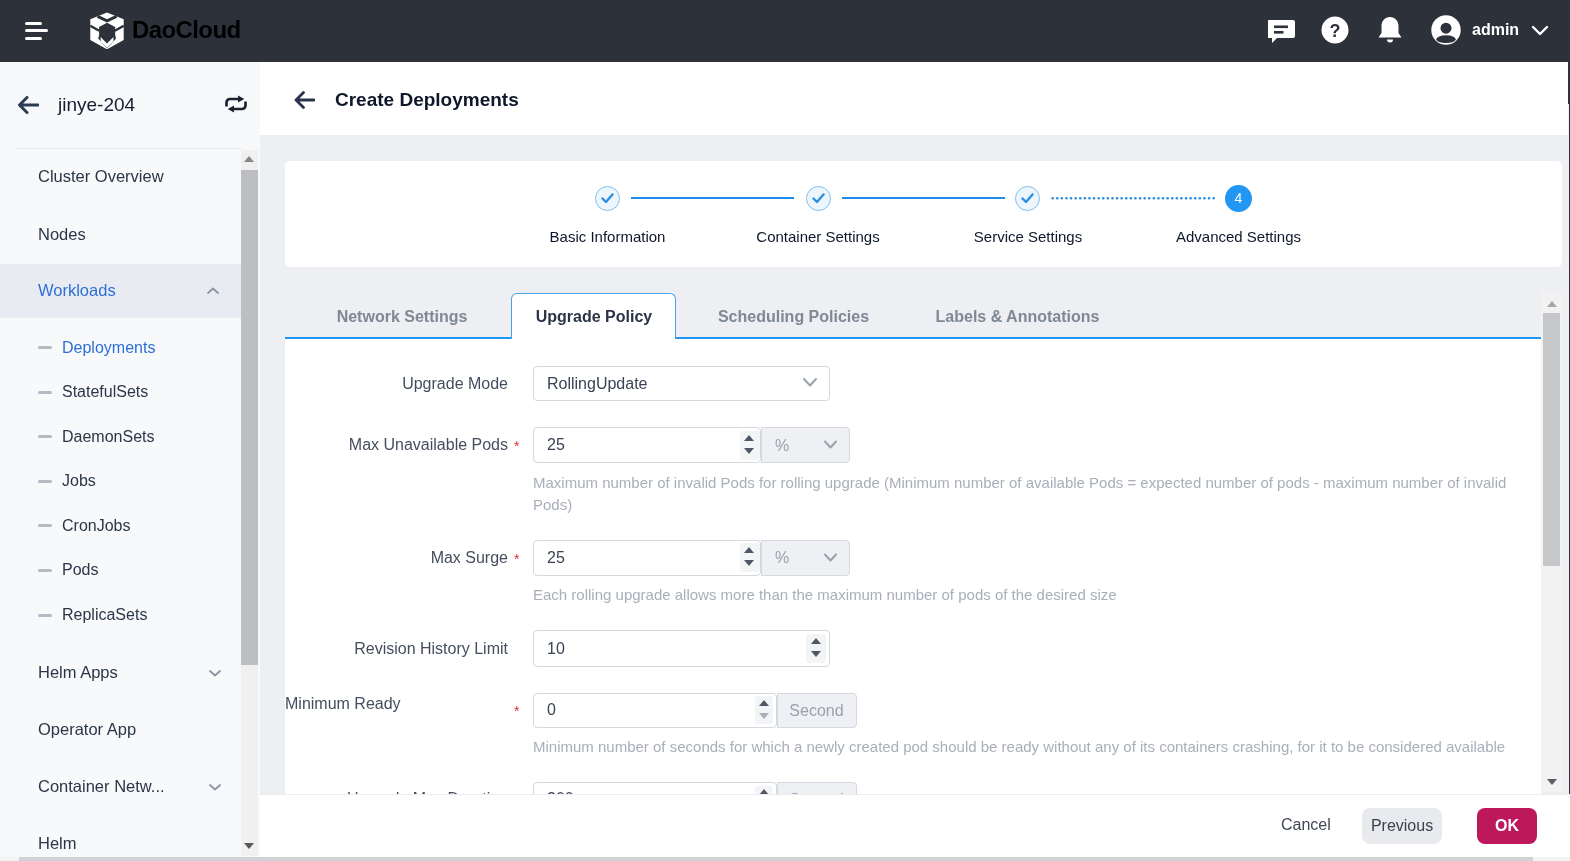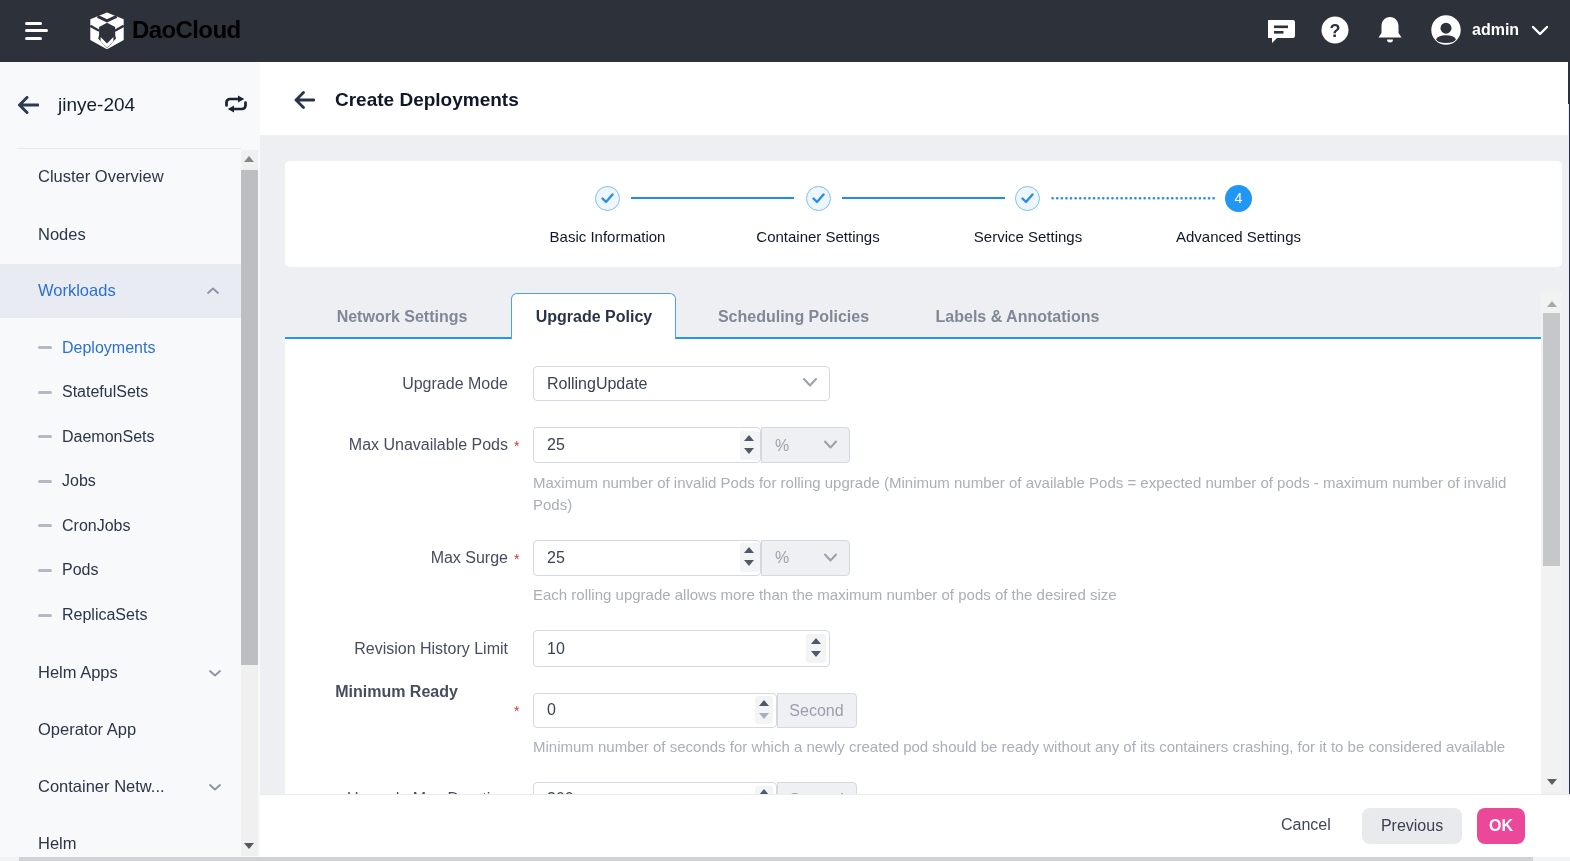--- a/index.html
+++ b/index.html
@@ -49,22 +49,22 @@
 .spinbox { position:absolute; width:20px; background:#f3f4f6; border-radius:3px; }
 .tri { position:absolute; width:0; height:0; }
 .tri.up { border-left:5.5px solid transparent; border-right:5.5px solid transparent; border-bottom:6px solid #515866; }
 .tri.dn { border-left:5.5px solid transparent; border-right:5.5px solid transparent; border-top:6px solid #515866; }
 
 #m-track { left:1541px; top:292px; width:21px; height:500px; background:#f2f2f3; }
 #m-thumb { left:1543px; top:313px; width:17px; height:253px; background:#c6c7c9; }
 
 #footer { left:260px; top:794px; width:1310px; height:63px; background:#fff; border-top:1px solid #ebecee; }
 #cancel { left:1281px; top:816px; font-size:16px; color:#3f4654; }
-#prev { left:1362px; top:808px; width:100px; height:36px; background:#e8eaee; border-radius:8px; color:#3b424f; font-size:16px; text-align:center; line-height:36px; }
-#ok { left:1477px; top:808px; width:48px; height:36px; background:#ec4899; border-radius:8px; color:#fff; font-size:16px; font-weight:600; text-align:center; line-height:36px; }
+#prev { left:1362px; top:808px; width:80px; height:36px; background:#e8eaee; border-radius:8px; color:#3b424f; font-size:16px; text-align:center; line-height:36px; }
+#ok { left:1477px; top:808px; width:60px; height:36px; background:#be185d; border-radius:8px; color:#fff; font-size:16px; font-weight:600; text-align:center; line-height:36px; }
 
 #hstrip { left:0; top:857px; width:1570px; height:4px; background:#f2f3f5; }
 #hthumb { left:19px; top:857px; width:1514px; height:4px; background:#d0d2d6; }
 </style>
 </head>
 <body>
 
 <div class="abs" id="header"></div>
 <div class="hline" style="top:21.7px;width:17px;"></div>
 <div class="hline" style="top:29.4px;width:23px;"></div>
@@ -228,21 +228,21 @@
     </svg>
   <div class="help" style="left:248px;top:255px;">Each rolling upgrade allows more than the maximum number of pods of the desired size</div>
 
   <div class="flabel" style="left:0px;width:223px;top:309.5px;text-align:right;">Revision History Limit</div>
   <div class="inp" style="left:248px;top:291px;width:296.5px;height:36.5px;"></div>
   <div class="inptext" style="left:262px;top:309.5px;">10</div>
   <div class="spinbox" style="left:521px;top:294.5px;height:29.5px;"></div>
   <div class="tri up" style="left:525.5px;top:298.5px;"></div>
   <div class="tri dn" style="left:525.5px;top:311.5px;"></div>
 
-  <div class="flabel" style="left:0px;width:223px;top:353px;text-align:center;font-weight:bold;">Minimum Ready</div>
+  <div class="flabel" style="left:0px;width:223px;top:365px;text-align:left;">Minimum Ready</div>
   <div class="star abs" style="left:229px;top:364px;">*</div>
   <div class="inp" style="left:248px;top:353.5px;width:243.5px;height:35.5px;"></div>
   <div class="inptext" style="left:262px;top:371px;">0</div>
   <div class="spinbox" style="left:470px;top:357px;height:28px;width:18px;"></div>
   <div class="tri up" style="left:473.5px;top:360.5px;"></div>
   <div class="tri dn" style="left:473.5px;top:373.5px;border-top-color:#aab0ba;"></div>
   <div class="graybox" style="left:491.5px;top:353.5px;width:80px;height:35.5px;"></div>
   <div class="graytext" style="left:531.5px;top:371.5px;">Second</div>
   <div class="help" style="left:248px;top:406.5px;">Minimum number of seconds for which a newly created pod should be ready without any of its containers crashing, for it to be considered available</div>
 

